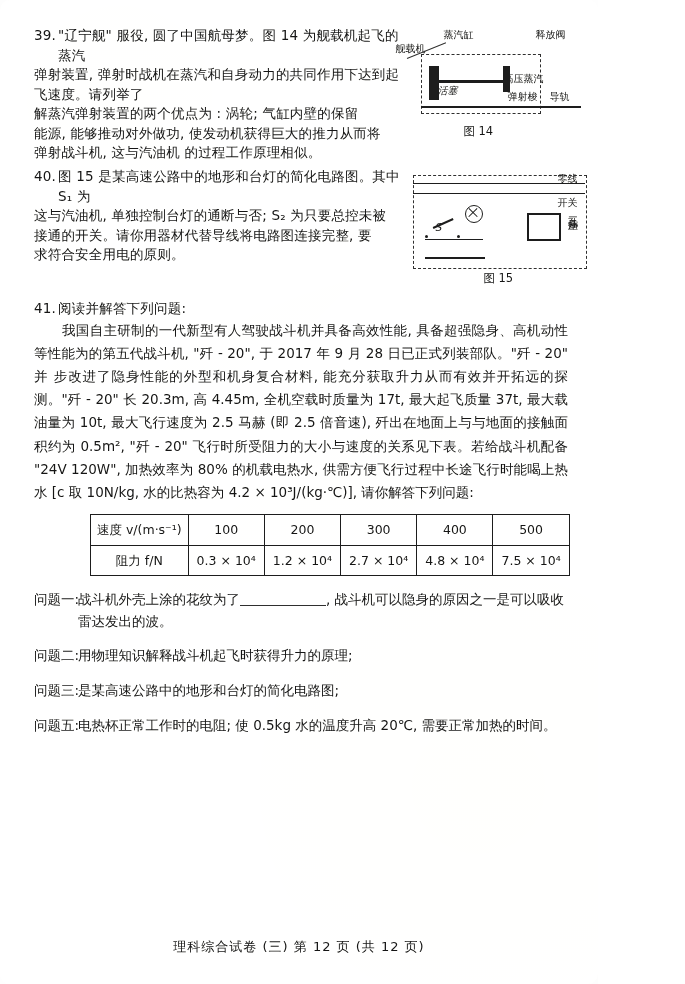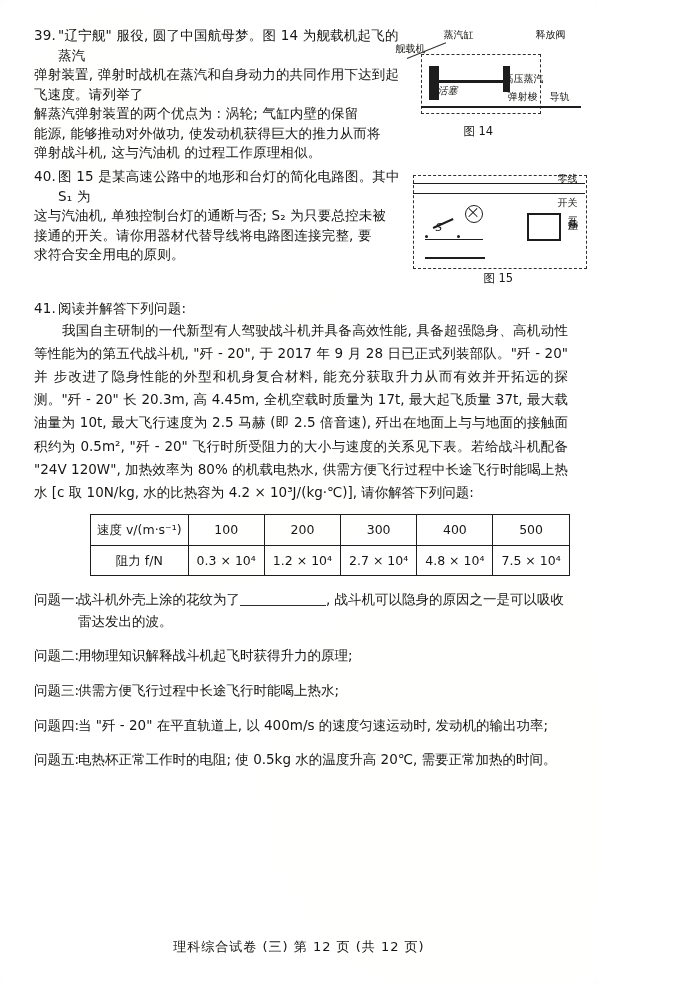--- a/index.html
+++ b/index.html
@@ -347,27 +347,23 @@
       <span>战斗机外壳上涂的花纹为了</span><span class="blank"></span><span>, 战斗机可以隐身的原因之一是可以吸收雷达发出的波。</span>
     </div>
 
     <div class="sub-q">
       <span class="lbl">问题二:</span>
       <span>用物理知识解释战斗机起飞时获得升力的原理;</span>
     </div>
 
     <div class="sub-q">
       <span class="lbl">问题三:</span>
-      <span>供需方便飞行过程中长途飞行时能喝上热水;</span>
-    </div>
-
-    <div class="sub-q">
-      <span class="lbl">问题四:</span>
-      <span>当 "歼 - 20" 在平直轨道上, 以 400m/s 的速度匀速运动时, 发动机的输出功率;</span>
-    </div>
+      <span>是某高速公路中的地形和台灯的简化电路图;</span>
+    </div>
+
 
     <div class="sub-q">
       <span class="lbl">问题五:</span>
       <span>电热杯正常工作时的电阻; 使 0.5kg 水的温度升高 20℃, 需要正常加热的时间。</span>
     </div>
   </div>
 
   <div class="footer">理科综合试卷 (三)    第 12 页 (共 12 页)</div>
 </div>
 

